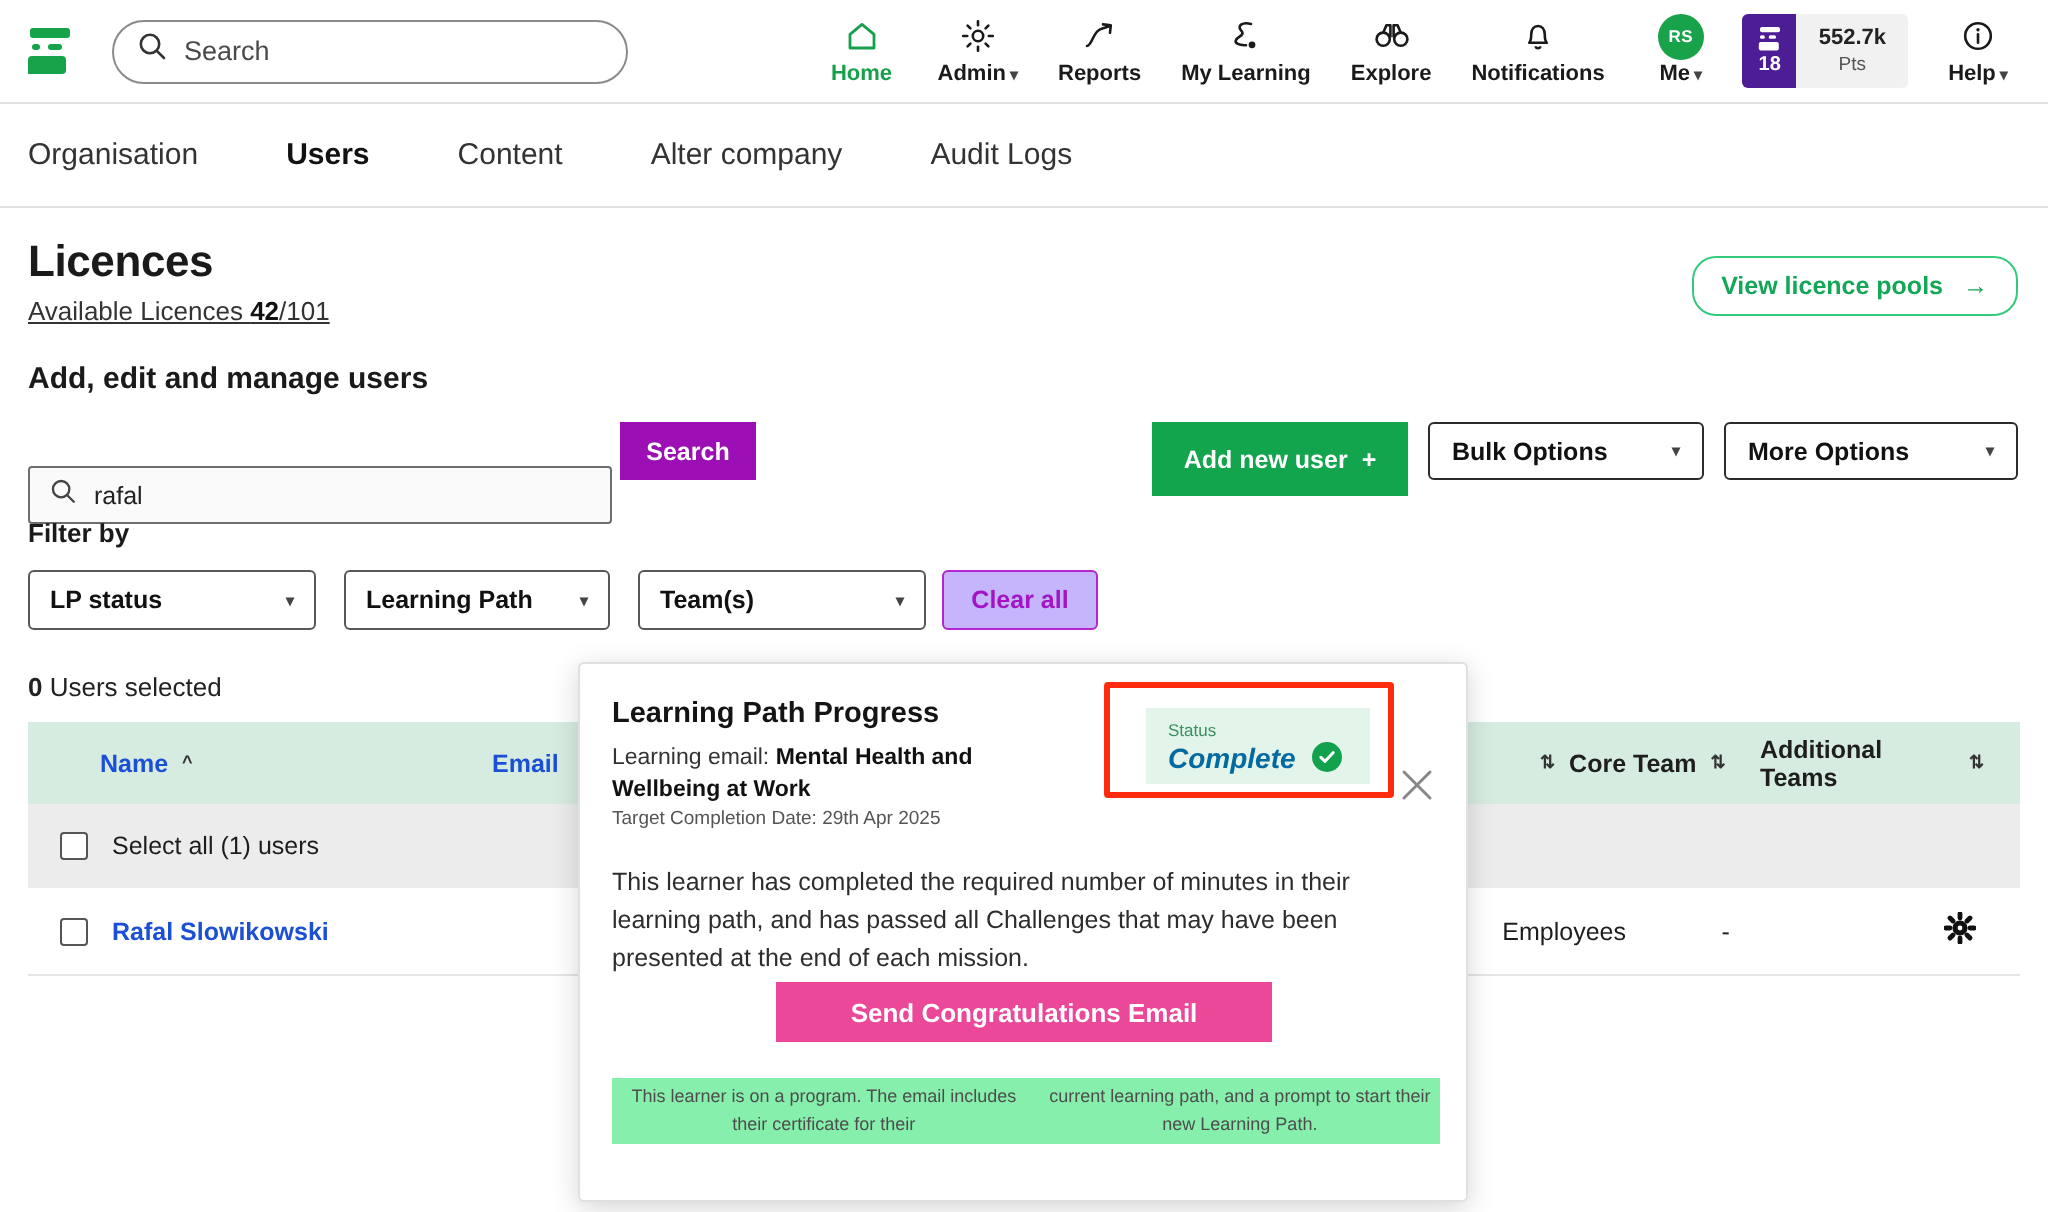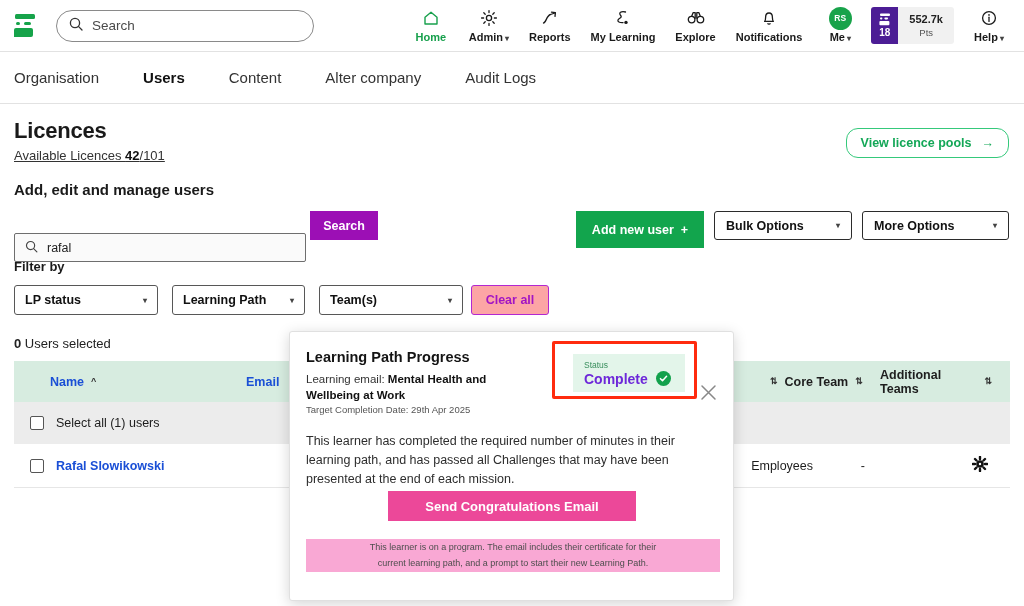--- a/index.html
+++ b/index.html
@@ -120,21 +120,21 @@
     border: 1px solid #575757; border-radius: 3px; background: #fff;
     font-size: 12.5px; font-weight: bold; color: #111;
     display: flex; align-items: center; justify-content: space-between;
     padding: 0 10px; cursor: pointer;
   }
   #filter-lp-status { left: 14px; width: 144px; }
   #filter-learning-path { left: 172px; width: 133px; }
   #filter-teams { left: 319px; width: 144px; }
   .clearall {
     position: absolute; top: 285px; left: 471px; width: 78px; height: 30px;
-    border: 1px solid #b227d0; border-radius: 3px; background: #fca5a5;
+    border: 1px solid #b227d0; border-radius: 3px; background: #c4b5fd;
     color: #a215c4; font-size: 12.5px; font-weight: bold;
     display: flex; align-items: center; justify-content: center; cursor: pointer;
   }
   .selcount { position: absolute; top: 336px; left: 14px; font-size: 13px; color: #222; }
   .selcount b { font-weight: bold; }
 
   
   .table { position: absolute; top: 361px; left: 14px; width: 996px; }
   .thead {
     display: flex; align-items: center; height: 41px;
@@ -184,35 +184,35 @@
     position: absolute; top: 9px; left: 262px; width: 145px; height: 58px;
     border: 3px solid #ff2b0e; border-radius: 2px; background: #fff;
   }
   .status-box {
     position: absolute; top: 10px; left: 18px; width: 112px; height: 38px;
     background: #e3f5ea; display: flex; flex-direction: column; justify-content: center;
     padding-left: 11px; gap: 1px;
   }
   .status-label { font-size: 8.5px; color: #3a8f5e; }
   .status-row { display: flex; align-items: center; gap: 8px; }
-  .status-val { font-size: 14px; font-weight: bold; color: #6d28d9; }
+  .status-val { font-size: 14px; font-weight: bold; color: #0369a1; font-style: italic; }
   .check-circle {
     width: 15px; height: 15px; border-radius: 50%; background: #12a14c;
     display: flex; align-items: center; justify-content: center; flex: none;
   }
   .modal-close { position: absolute; top: 52px; right: 16px; cursor: pointer; }
 
   .send-btn {
     position: absolute; top: 159px; left: 98px; width: 248px; height: 30px;
     background: #ec4899; color: #fff; font-size: 13px; font-weight: bold;
     display: flex; align-items: center; justify-content: center; border: 0; cursor: pointer;
   }
   .modal-note {
     position: absolute; top: 207px; left: 16px; width: 414px; height: 33px;
-    background: #f9a8d4; display: flex; flex-direction: column;
+    background: #86efac; display: flex; flex-direction: row;
     align-items: center; justify-content: center; gap: 2px;
     font-size: 9px; color: #4d4d4d; line-height: 1.45; text-align: center;
   }
 </style>
 </head>
 <body>
 
 <div id="app">
 
   <div class="topbar">

